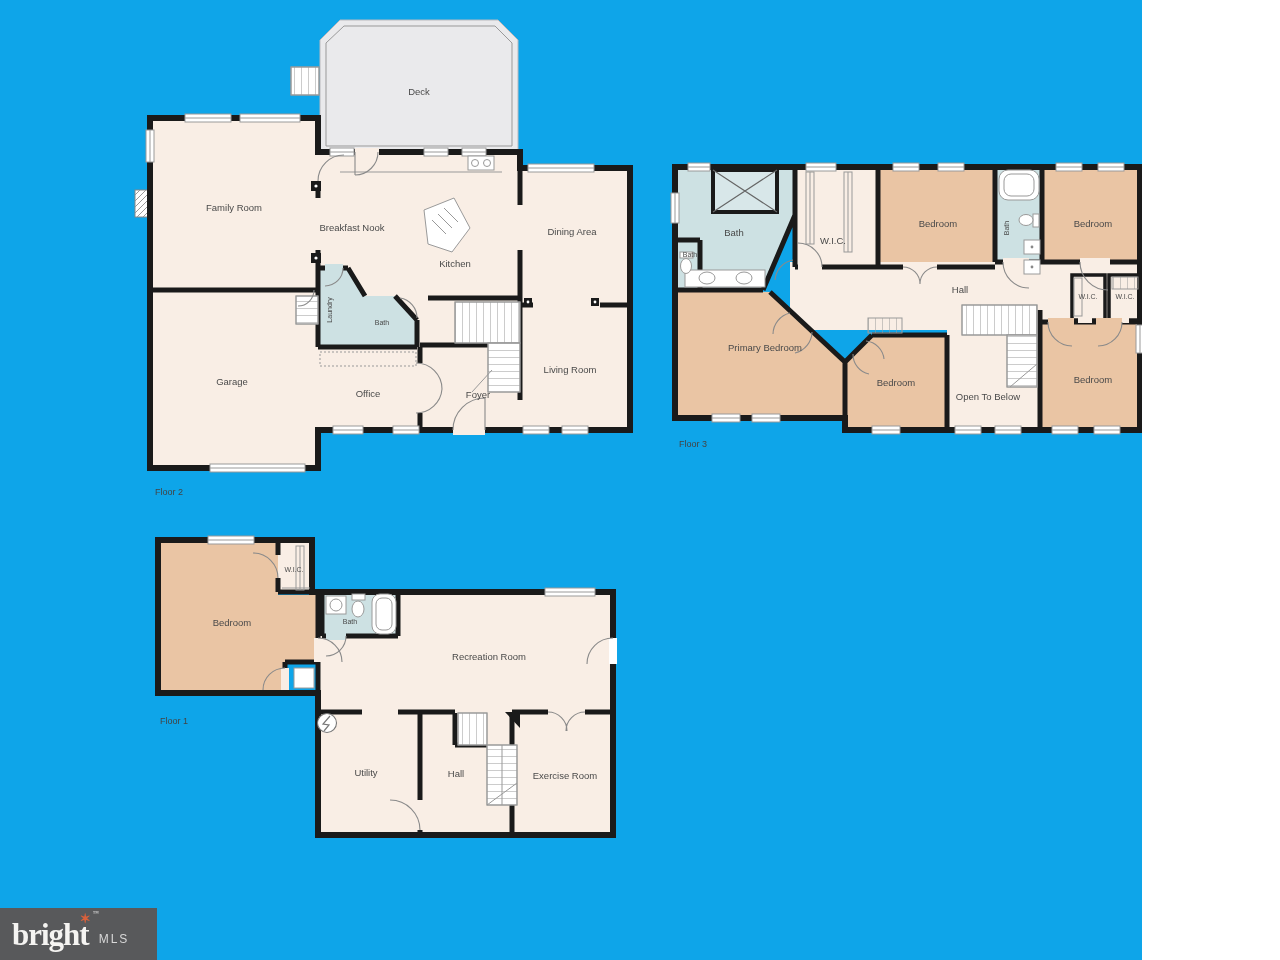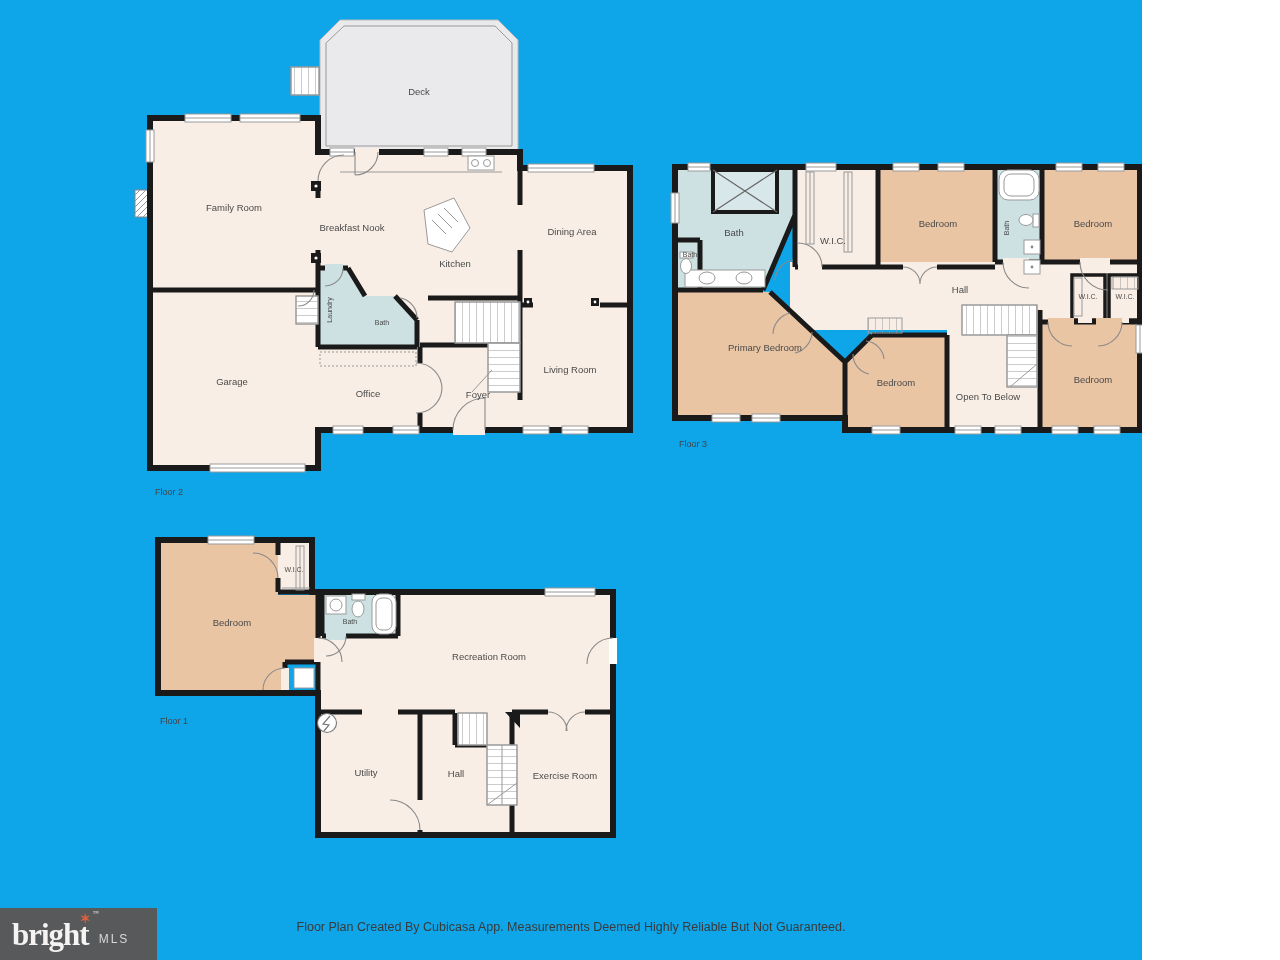--- a/index.html
+++ b/index.html
@@ -374,15 +374,14 @@
     <text class="fl" x="160" y="724">Floor 1</text>
   </g>
 </svg>
 
   <div id="logo-box">
     <span id="logo-brand">
       <span>bright</span><span id="logo-star">✶</span><span id="logo-tm">™</span>
     </span>
     <span id="logo-mls">MLS</span>
   </div>
-  <div id="disclaimer">Floor Plan Created By Cubicasa App. Measurements Deemed Highly Reliable But Not Guaranteed.</div>
 
 </div>
 
 </body></html>

